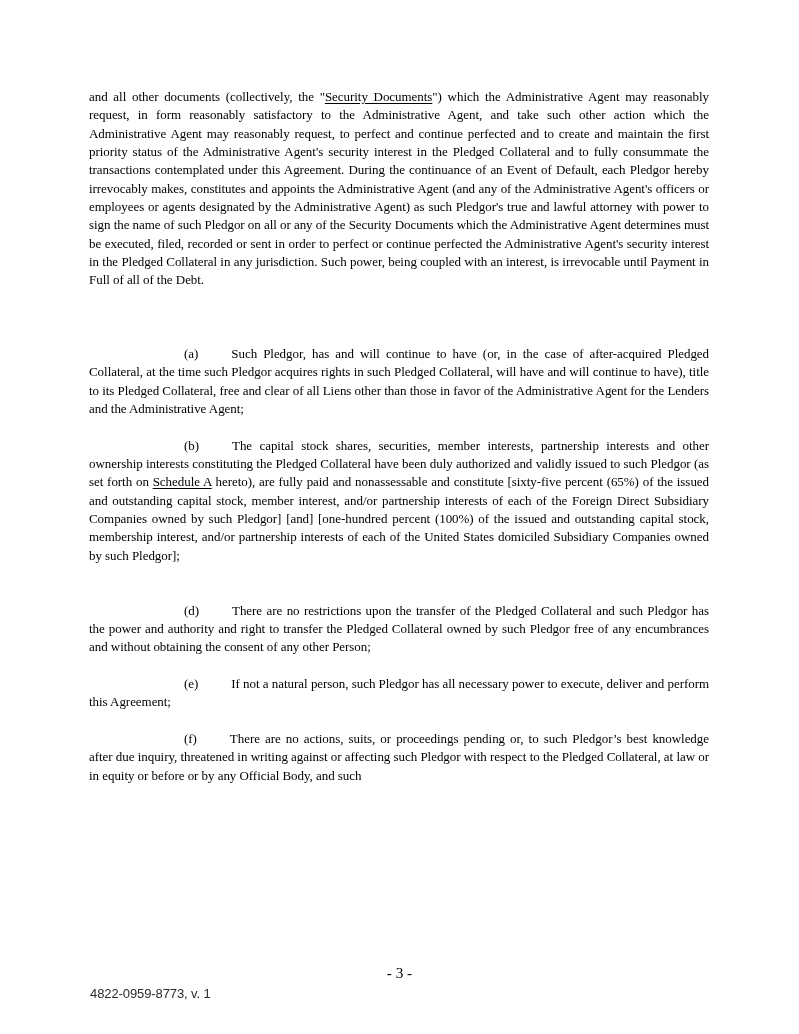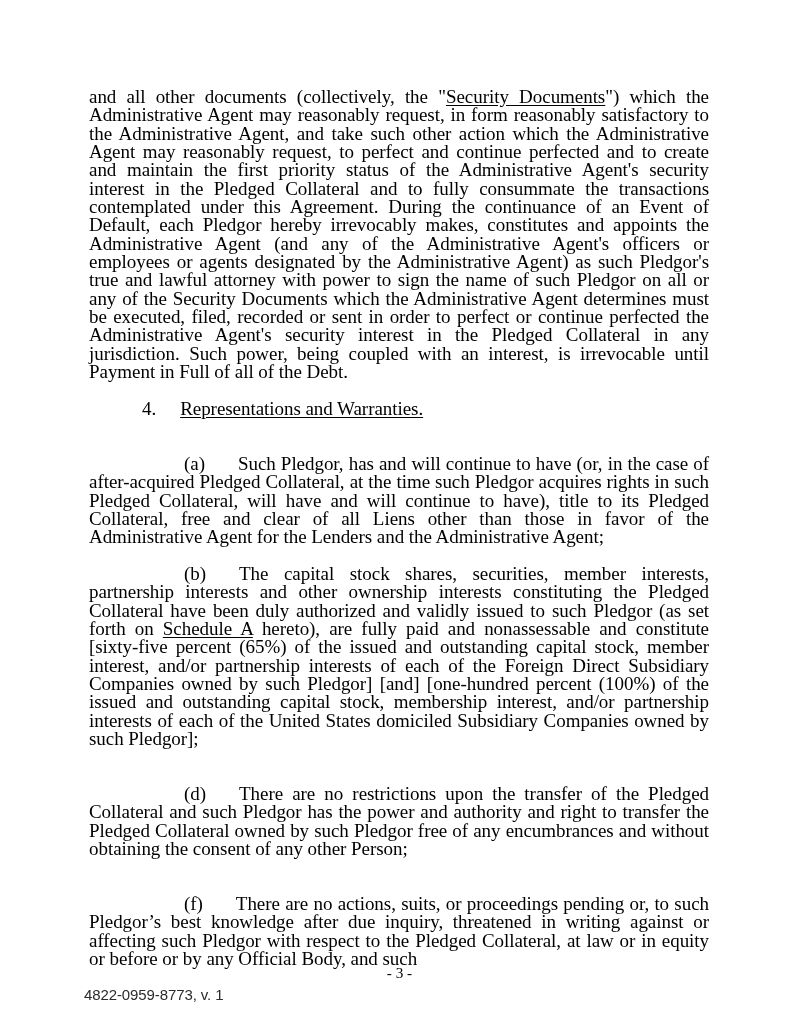--- a/index.html
+++ b/index.html
@@ -22,21 +22,21 @@
     box-sizing: border-box;
   }
   .content {
     position: absolute;
     left: 89px;
     top: 88px;
     width: 620px;
   }
   p.body-par {
     margin: 0 0 0 0;
-    font-size: 19px;
+    font-size: 13px;
     line-height: 18.35px;
     text-align: justify;
     text-justify: inter-word;
     hyphens: none;
     letter-spacing: -0.05px;
   }
   .spacer-line {
     height: 18.35px;
   }
   
@@ -69,40 +69,39 @@
     position: absolute;
     left: 0;
     right: 0;
     top: 10px;
     text-align: center;
     font-size: 15.2px;
     font-family: "Liberation Serif", "DejaVu Serif", serif;
   }
   .doc-id {
     position: absolute;
-    left: 84px;
+    left: 90px;
     top: 32px;
-    font-size: 15px;
+    font-size: 13px;
     font-family: "Liberation Sans", "DejaVu Sans", sans-serif;
     color: #2b2b2b;
     letter-spacing: -0.1px;
   }
 </style>
 </head>
 <body>
 
 <div class="page">
 
   <div class="content">
 
     <p class="body-par"><span>and all other documents (collectively, the "</span><u class="u">Security Documents</u><span>") which the Administrative Agent may reasonably request, in form reasonably satisfactory to the Administrative Agent, and take such other action which the Administrative Agent may reasonably request, to perfect and continue perfected and to create and maintain the first priority status of the Administrative Agent's security interest in the Pledged Collateral and to fully consummate the transactions contemplated under this Agreement. During the continuance of an Event of Default, each Pledgor hereby irrevocably makes, constitutes and appoints the Administrative Agent (and any of the Administrative Agent's officers or employees or agents designated by the Administrative Agent) as such Pledgor's true and lawful attorney with power to sign the name of such Pledgor on all or any of the Security Documents which the Administrative Agent determines must be executed, filed, recorded or sent in order to perfect or continue perfected the Administrative Agent's security interest in the Pledged Collateral in any jurisdiction.  Such power, being coupled with an interest, is irrevocable until Payment in Full of all of the Debt.</span></p>
 
     <div class="spacer-line"></div>
 
-    <p class="body-par indent-num"><span>4.</span><span class="tab-heading"></span><u class="u">Representations and Warranties.</u></p>
 
     <div class="spacer-line"></div>
 
 
     <div class="spacer-line"></div>
 
     <p class="body-par indent-par"><span>(a)</span><span class="tab-wide"></span><span>Such Pledgor, has and will continue to have (or, in the case of after-acquired Pledged Collateral, at the time such Pledgor acquires rights in such Pledged Collateral, will have and will continue to have), title to its Pledged Collateral, free and clear of all Liens other than those in favor of the Administrative Agent for the Lenders and the Administrative Agent;</span></p>
 
     <div class="spacer-line"></div>
 
@@ -110,20 +109,21 @@
 
     <div class="spacer-line"></div>
 
 
     <div class="spacer-line"></div>
 
     <p class="body-par indent-par"><span>(d)</span><span class="tab-wide"></span><span>There are no restrictions upon the transfer of the Pledged Collateral and such Pledgor has the power and authority and right to transfer the Pledged Collateral owned by such Pledgor free of any encumbrances and without obtaining the consent of any other Person;</span></p>
 
     <div class="spacer-line"></div>
 
+    <p class="body-par indent-par"><span>(e)</span><span class="tab-wide"></span><span>If not a natural person, such Pledgor has all necessary power to execute, deliver and perform this Agreement;</span></p>
 
     <div class="spacer-line"></div>
 
     <p class="body-par indent-par"><span>(f)</span><span class="tab-wide"></span><span>There are no actions, suits, or proceedings pending or, to such Pledgor’s best knowledge after due inquiry, threatened in writing against or affecting such Pledgor with respect to the Pledged Collateral, at law or in equity or before or by any Official Body, and such</span></p>
 
   </div>
 
   <div class="footer">
     <div class="page-number">- 3 -</div>
     <div class="doc-id">4822-0959-8773, v. 1</div>

